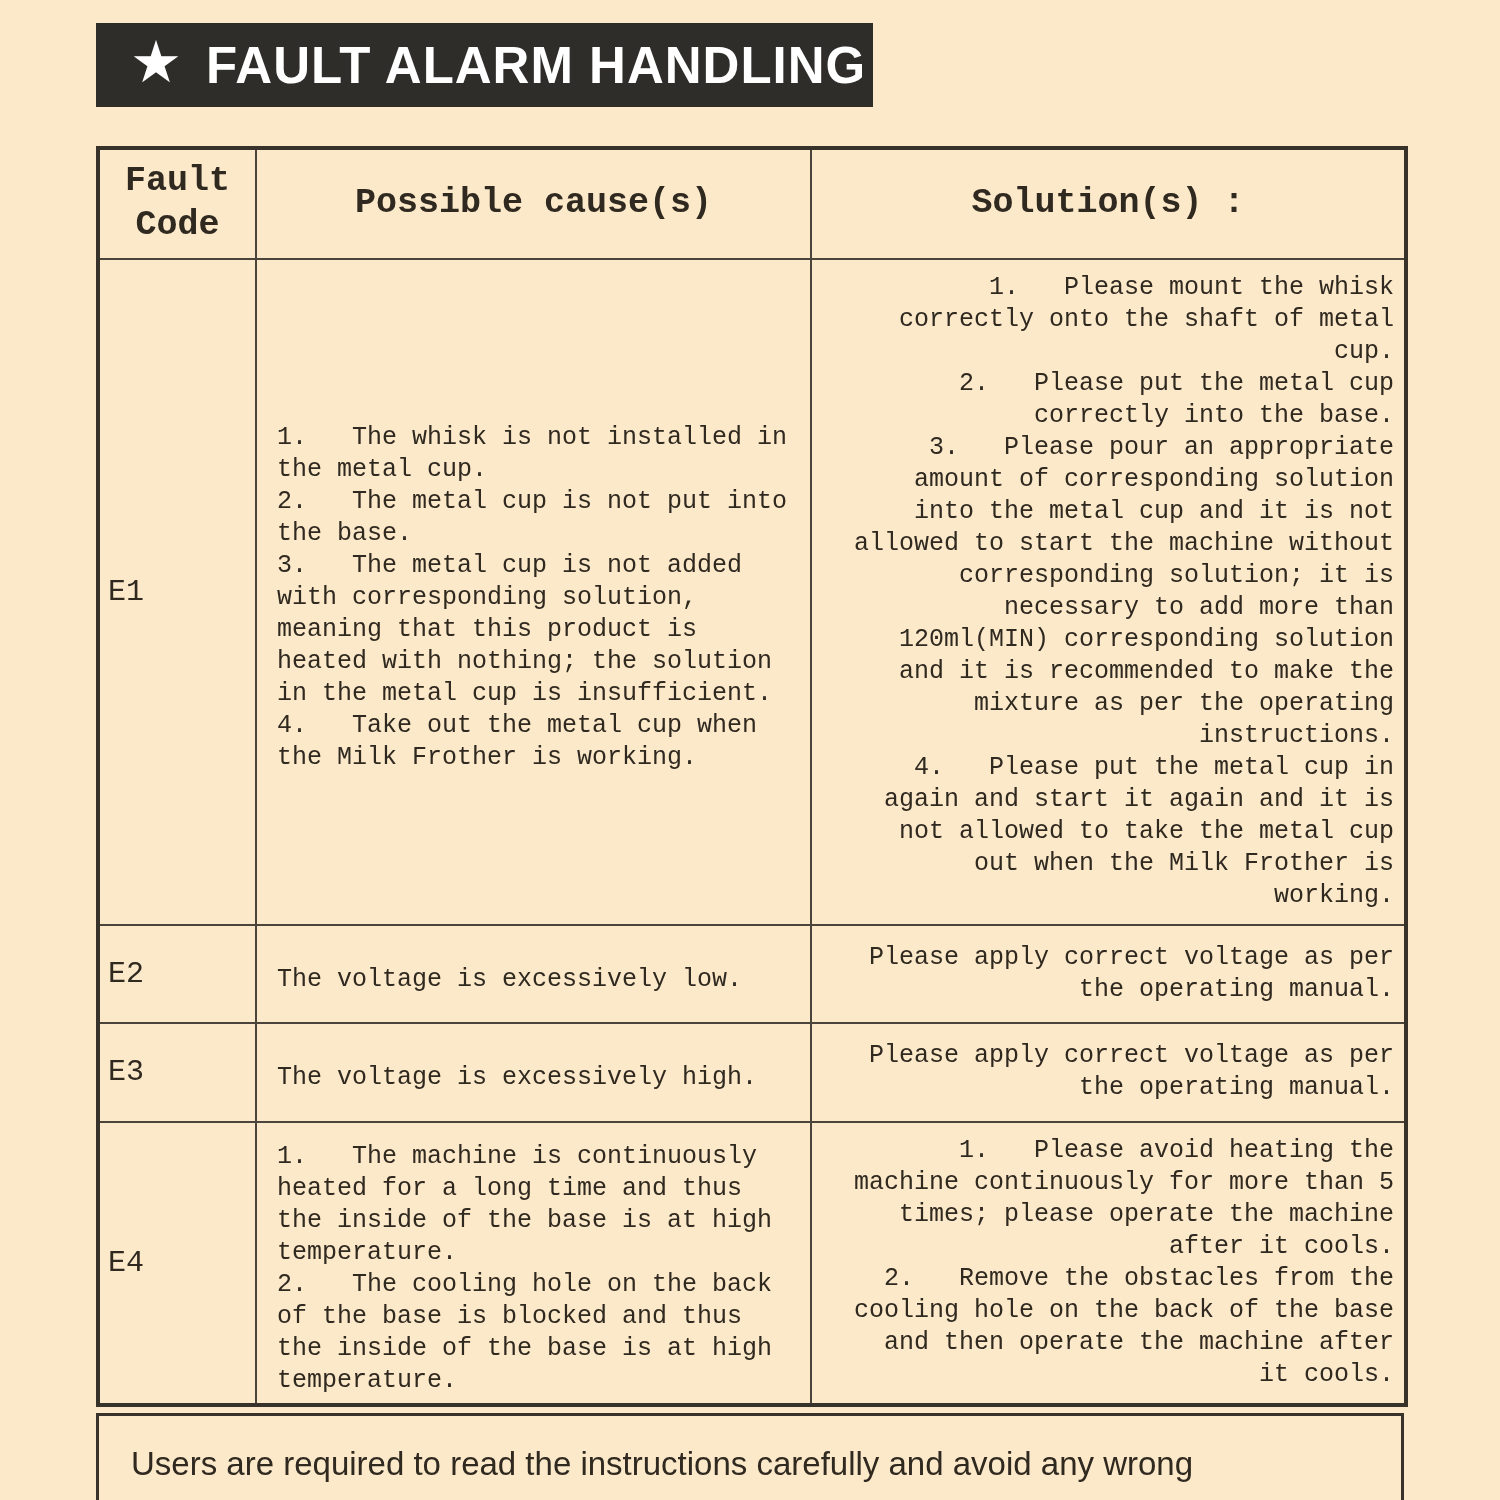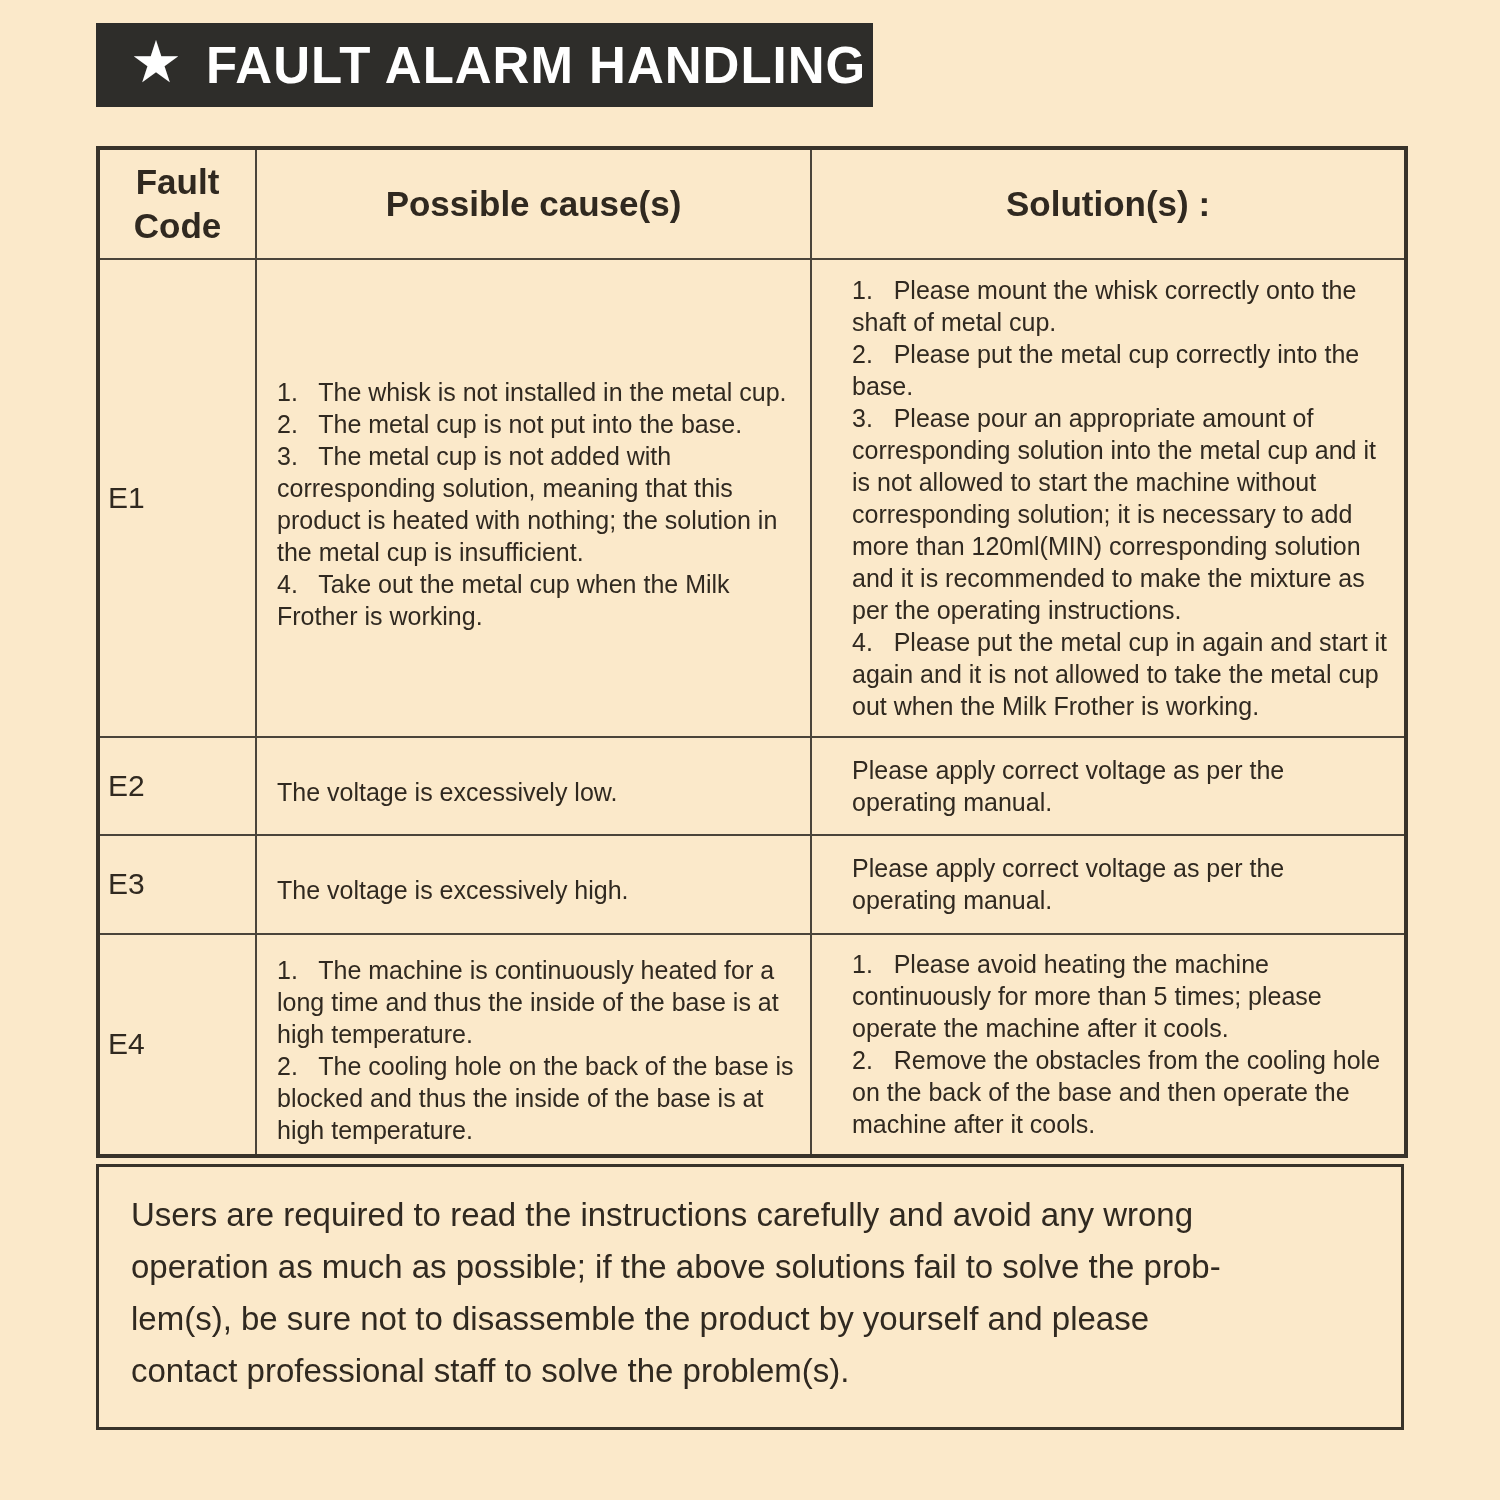--- a/index.html
+++ b/index.html
@@ -41,20 +41,21 @@
     white-space: nowrap;
     text-align: right;
   }
   
   table.fault-table {
     margin-top: 39px;
     width: 1308px;
     border-collapse: collapse;
     table-layout: fixed;
     border: 4px solid #38332a;
+    font-family: Liberation Mono, monospace;
   }
   .fault-table th, .fault-table td {
     border: 2px solid #4a443a;
     vertical-align: middle;
     padding: 10px 8px;
   }
   .fault-table th {
     font-size: 35px;
     font-weight: bold;
     text-align: center;
@@ -69,20 +70,21 @@
     font-size: 25px;
     line-height: 32px;
     padding: 12px 10px 0 20px;
     white-space: pre-line;
   }
   td.solution-cell {
     font-size: 25px;
     line-height: 32px;
     padding: 12px 10px 12px 40px;
     white-space: pre-line;
+    text-align: right;
   }
   tr.r-head  { height: 104px; }
   tr.r-e1    { height: 478px; }
   tr.r-e2    { height: 98px; margin-top: 20px;  }
   tr.r-e3    { height: 99px; margin-top: 13px;  }
   tr.r-e4    { height: 222px; }
   tr.r-e5e7  { height: 83px;  }
   
   .footer-box {
     margin-top: 6px;

